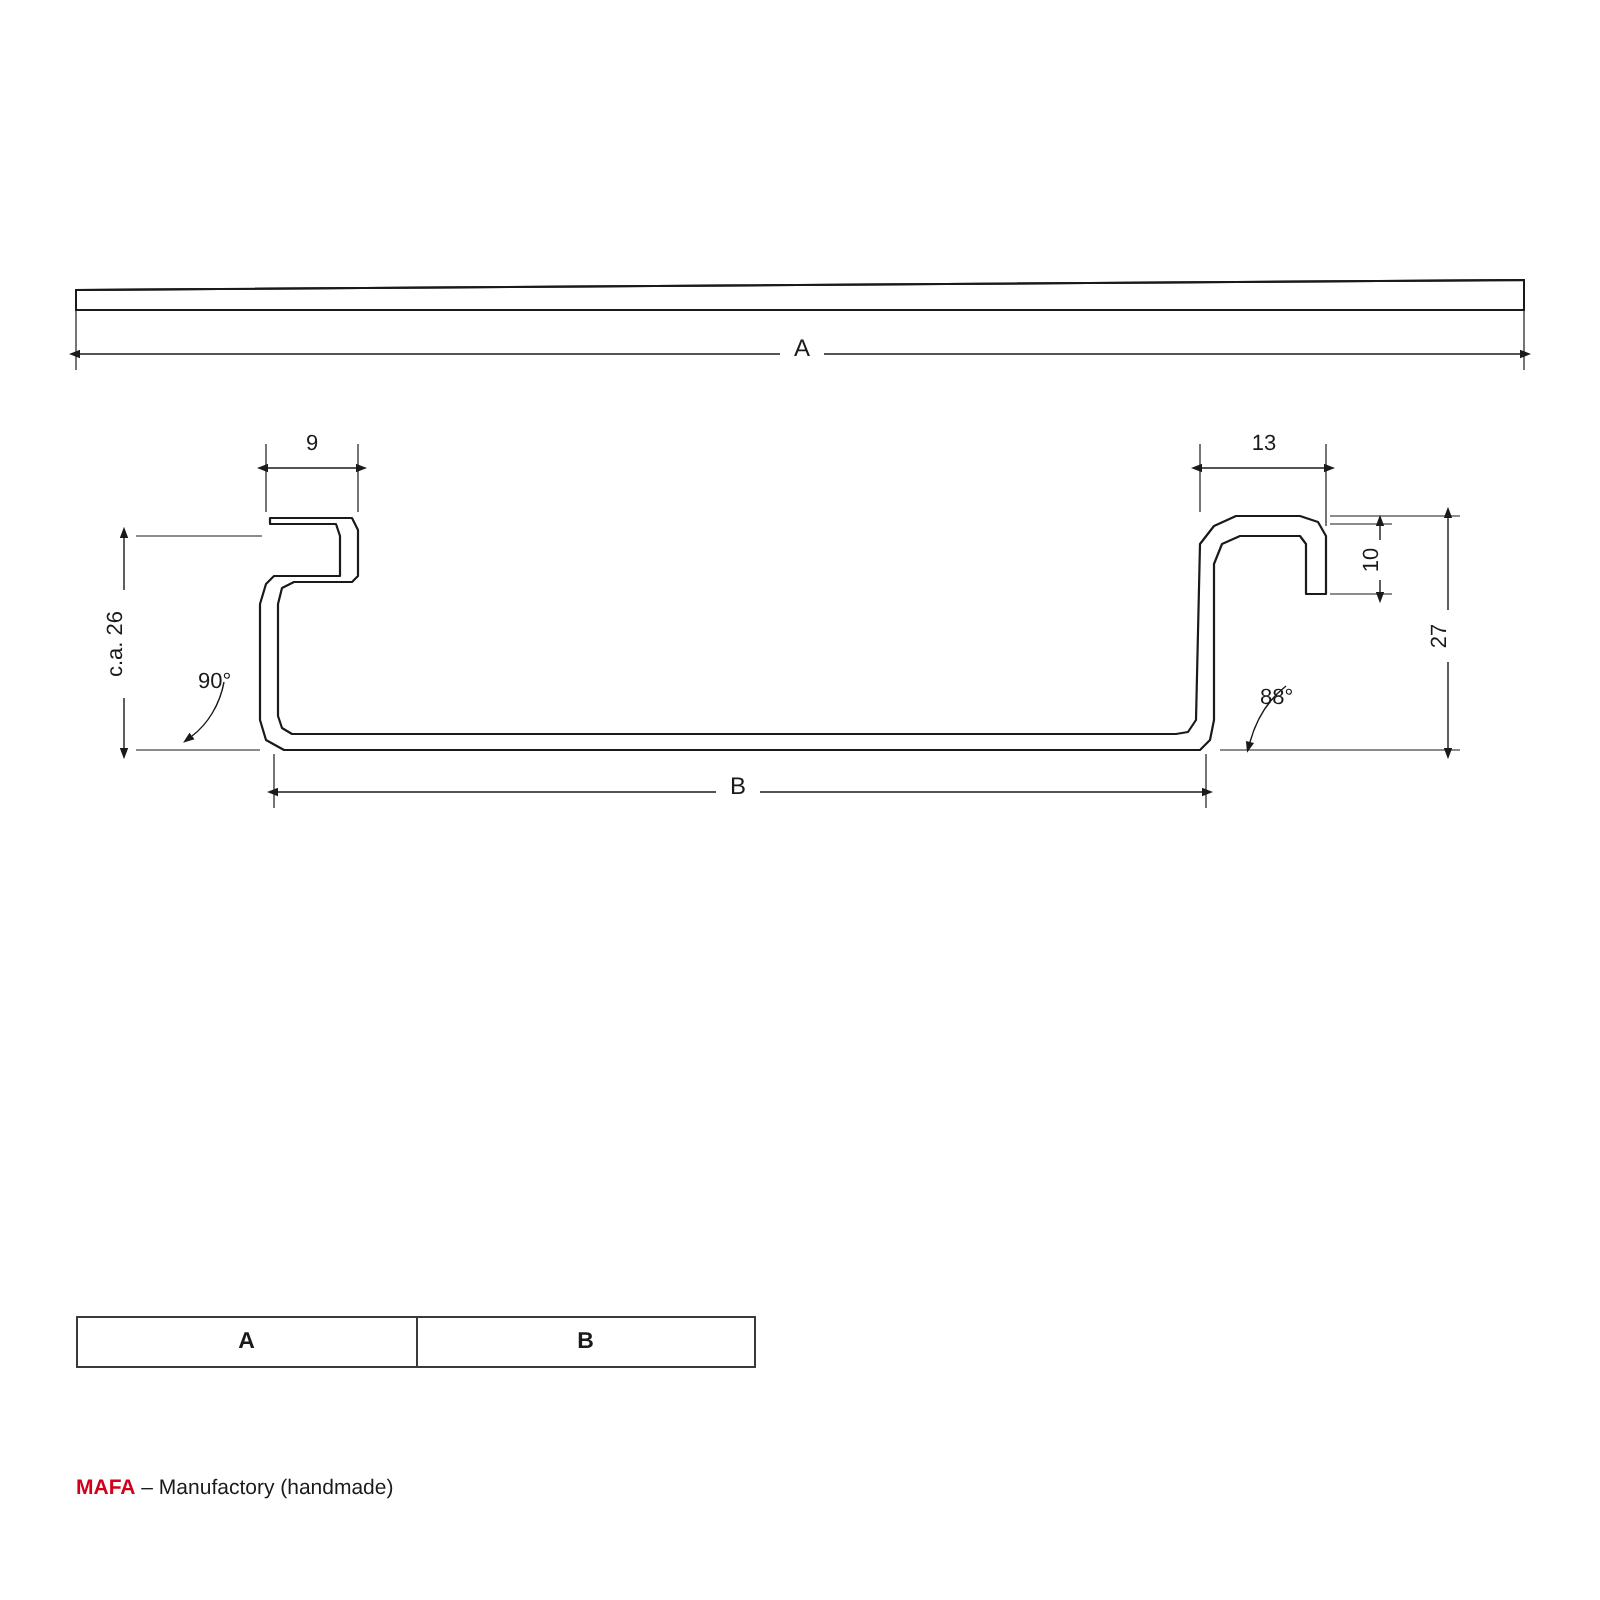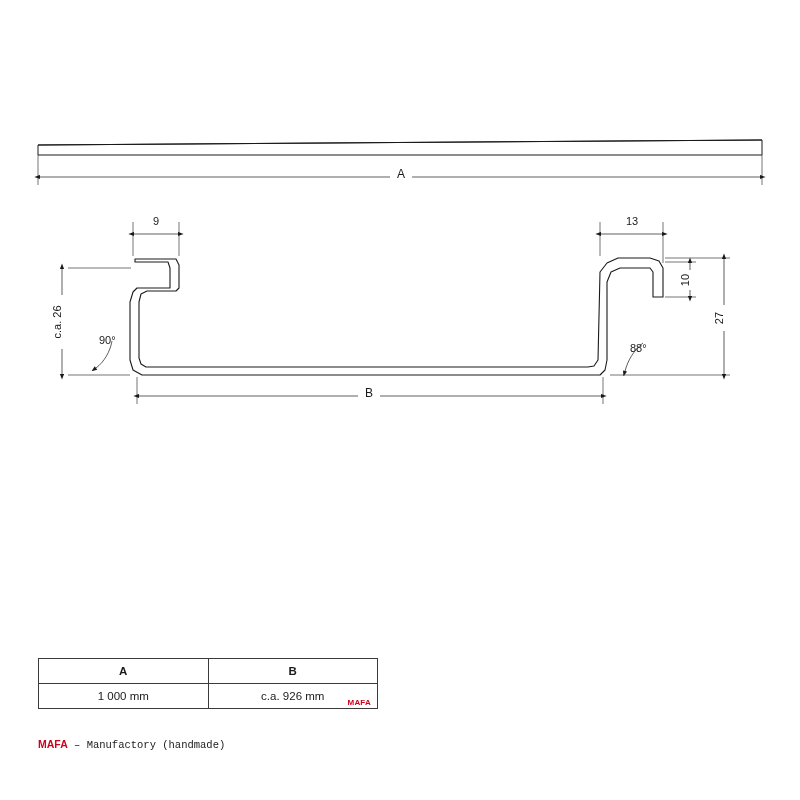--- a/index.html
+++ b/index.html
@@ -71,21 +71,20 @@
     top: 738px;
     font-size: 10.5px;
     white-space: nowrap;
   }
   #footnote .brand {
     color: #d0021b;
     font-weight: bold;
   }
   #footnote .note-text {
     color: #1a1a1a;
-    font-family: Liberation Mono, monospace;
   }
 </style>
 </head>
 <body>
 
 <div id="stage">
 
   <svg id="drawing" viewBox="0 0 800 800">
     <defs>
       <marker id="arrowStart" markerWidth="9" markerHeight="9" refX="8" refY="3" orient="auto">
@@ -217,27 +216,20 @@
   </svg>
 
   <table id="spec-table">
     <thead>
       <tr>
         <th class="col-a">A</th>
         <th class="col-b">B</th>
       </tr>
     </thead>
     <tbody>
-      <tr>
-        <td class="col-a">1 000 mm</td>
-        <td class="col-b">
-          <span>c.a. 926 mm</span>
-          <span class="inline-brand">MAFA</span>
-        </td>
-      </tr>
     </tbody>
   </table>
 
   <div id="footnote">
     <span class="brand">MAFA</span><span class="note-text"> – Manufactory (handmade)</span>
   </div>
 
 </div>
 
 </body></html>

